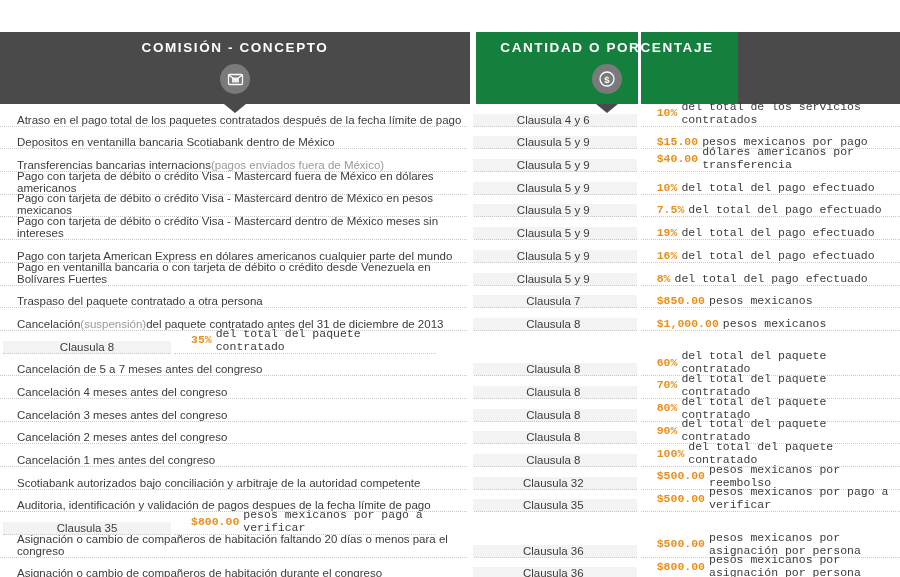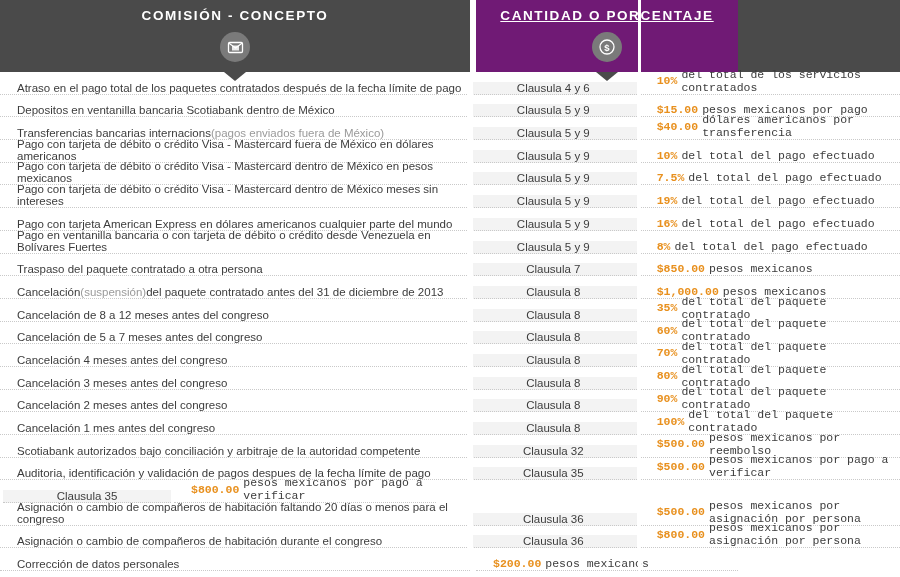--- a/index.html
+++ b/index.html
@@ -17,30 +17,31 @@
   .table-wrap {
     width: 900px;
     position: relative;
   }
   
   .header-row {
     display: flex;
     width: 900px;
     height: 72px;
     background: #4a4a4a;
+    margin-top: 32px;
   }
   .hcell {
     position: relative;
     background: #4a4a4a;
     color: #ffffff;
     text-align: center;
   }
   .hcell.c1 { width: 470px; }
   .hcell.c2 { width: 168px; background: #474747; }
-  .hcell.c3 { width: 262px; background: #701a75; text-decoration: underline; }
+  .hcell.c3 { width: 262px; background: #15803d; }
   .hsep {
     width: 3px;
     background: #ffffff;
   }
   .hcell-title {
     font-size: 13.5px;
     font-weight: bold;
     letter-spacing: 1.6px;
     padding-top: 8px;
     line-height: 16px;
@@ -309,23 +310,20 @@
         <div class="cell c2">
           <span>Clausula 8</span>
         </div>
         <div class="gap"></div>
         <div class="cell c3">
           <span class="amount">$1,000.00</span>
           <span>pesos mexicanos</span>
         </div>
       </div>
       <div class="row">
-        <div class="cell c1">
-          <span>Cancelación de 8 a 12 meses antes del congreso</span>
-        </div>
         <div class="gap"></div>
         <div class="cell c2">
           <span>Clausula 8</span>
         </div>
         <div class="gap"></div>
         <div class="cell c3">
           <span class="amount">35%</span>
           <span>del total del paquete contratado</span>
         </div>
       </div>

